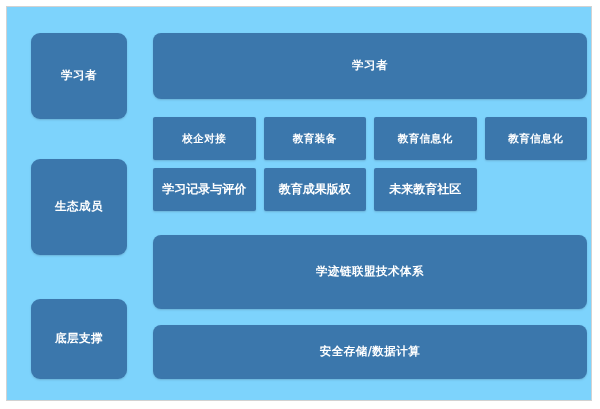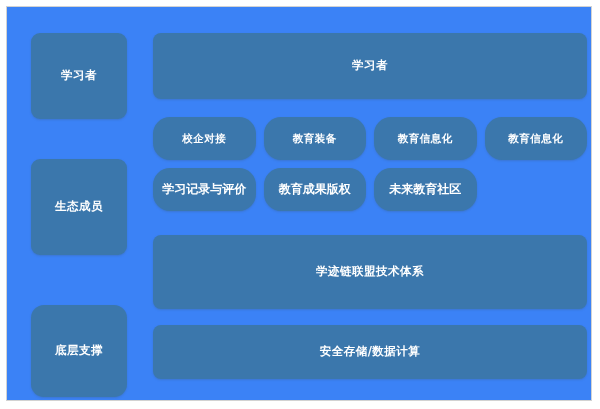--- a/index.html
+++ b/index.html
@@ -14,21 +14,21 @@
     overflow: hidden;
   }
 
   #diagram-frame {
     position: absolute;
     left: 6px;
     top: 6px;
     width: 586px;
     height: 395px;
     box-sizing: border-box;
-    background: #3b82f6;
+    background: #7dd3fc;
     border: 1px solid #d2d2d2;
   }
 
   
   .node {
     position: absolute;
     box-sizing: border-box;
     background: #3b77ac;
     border-radius: 7px;
     color: #ffffff;
@@ -45,21 +45,21 @@
 
   
   .stage {
     left: 24px;
     width: 96px;
     font-size: 11.5px;
     border-radius: 9px;
   }
   #stage-0 { top: 26px;  height: 86px; }
   #stage-1 { top: 152px; height: 96px; }
-  #stage-2 { top: 298px; height: 92px; border-radius: 13px; }
+  #stage-2 { top: 292px; height: 80px; }
 
   
   .bar {
     left: 146px;
     width: 434px;
     font-size: 11.5px;
     border-radius: 8px;
   }
   #bar-learner    { top: 26px;  height: 66px; }
   #bar-tech       { top: 228px; height: 74px; text-align: center; }
@@ -77,21 +77,21 @@
     grid-template-rows: repeat(2, 1fr);
     column-gap: 8px;
     row-gap: 8px;
   }
   #member-grid .node {
     position: relative;
     left: auto; top: auto;
     width: 100%;
     height: 100%;
     font-size: 10.5px;
-    border-radius: 17px;
+    border-radius: 2px;
     padding: 0 2px;
   }
   #member-grid .node.long {
     font-size: 12px;
     letter-spacing: 0;
   }
 </style>
 </head>
 <body>
 

